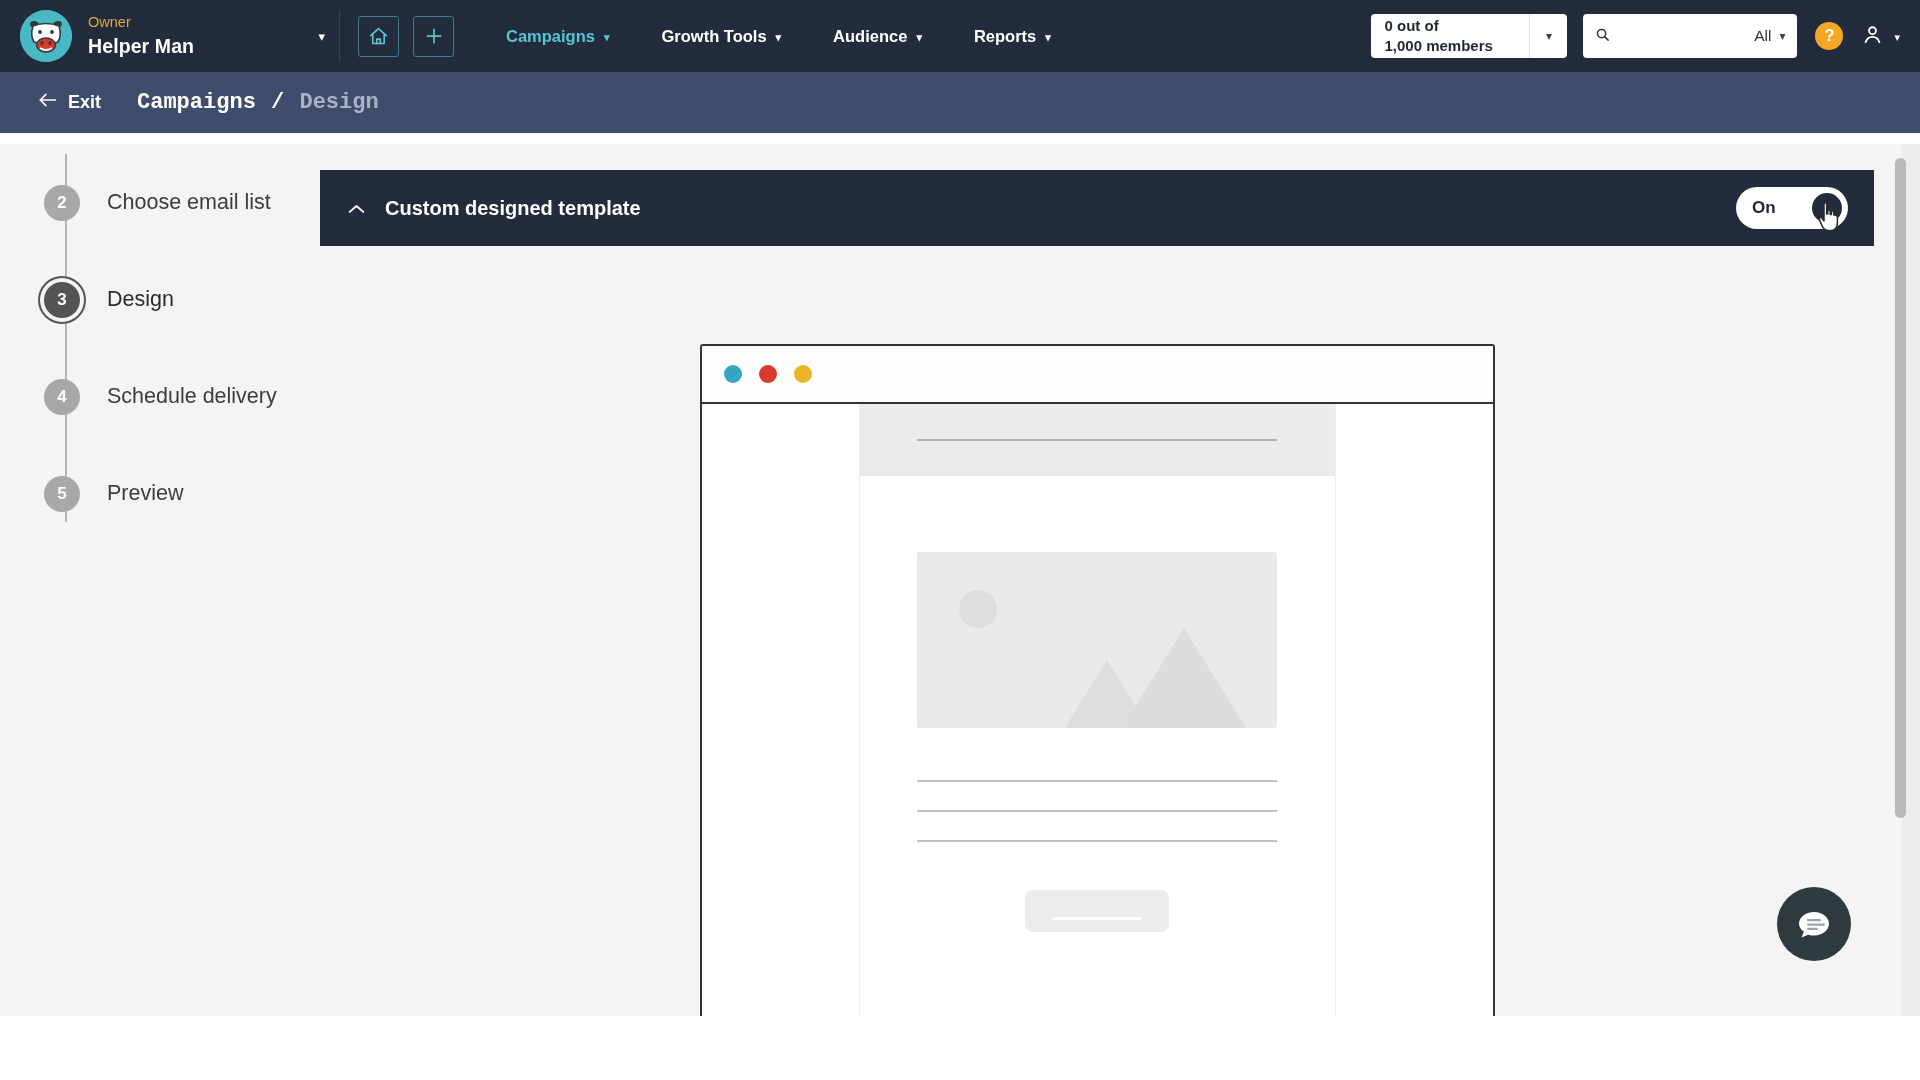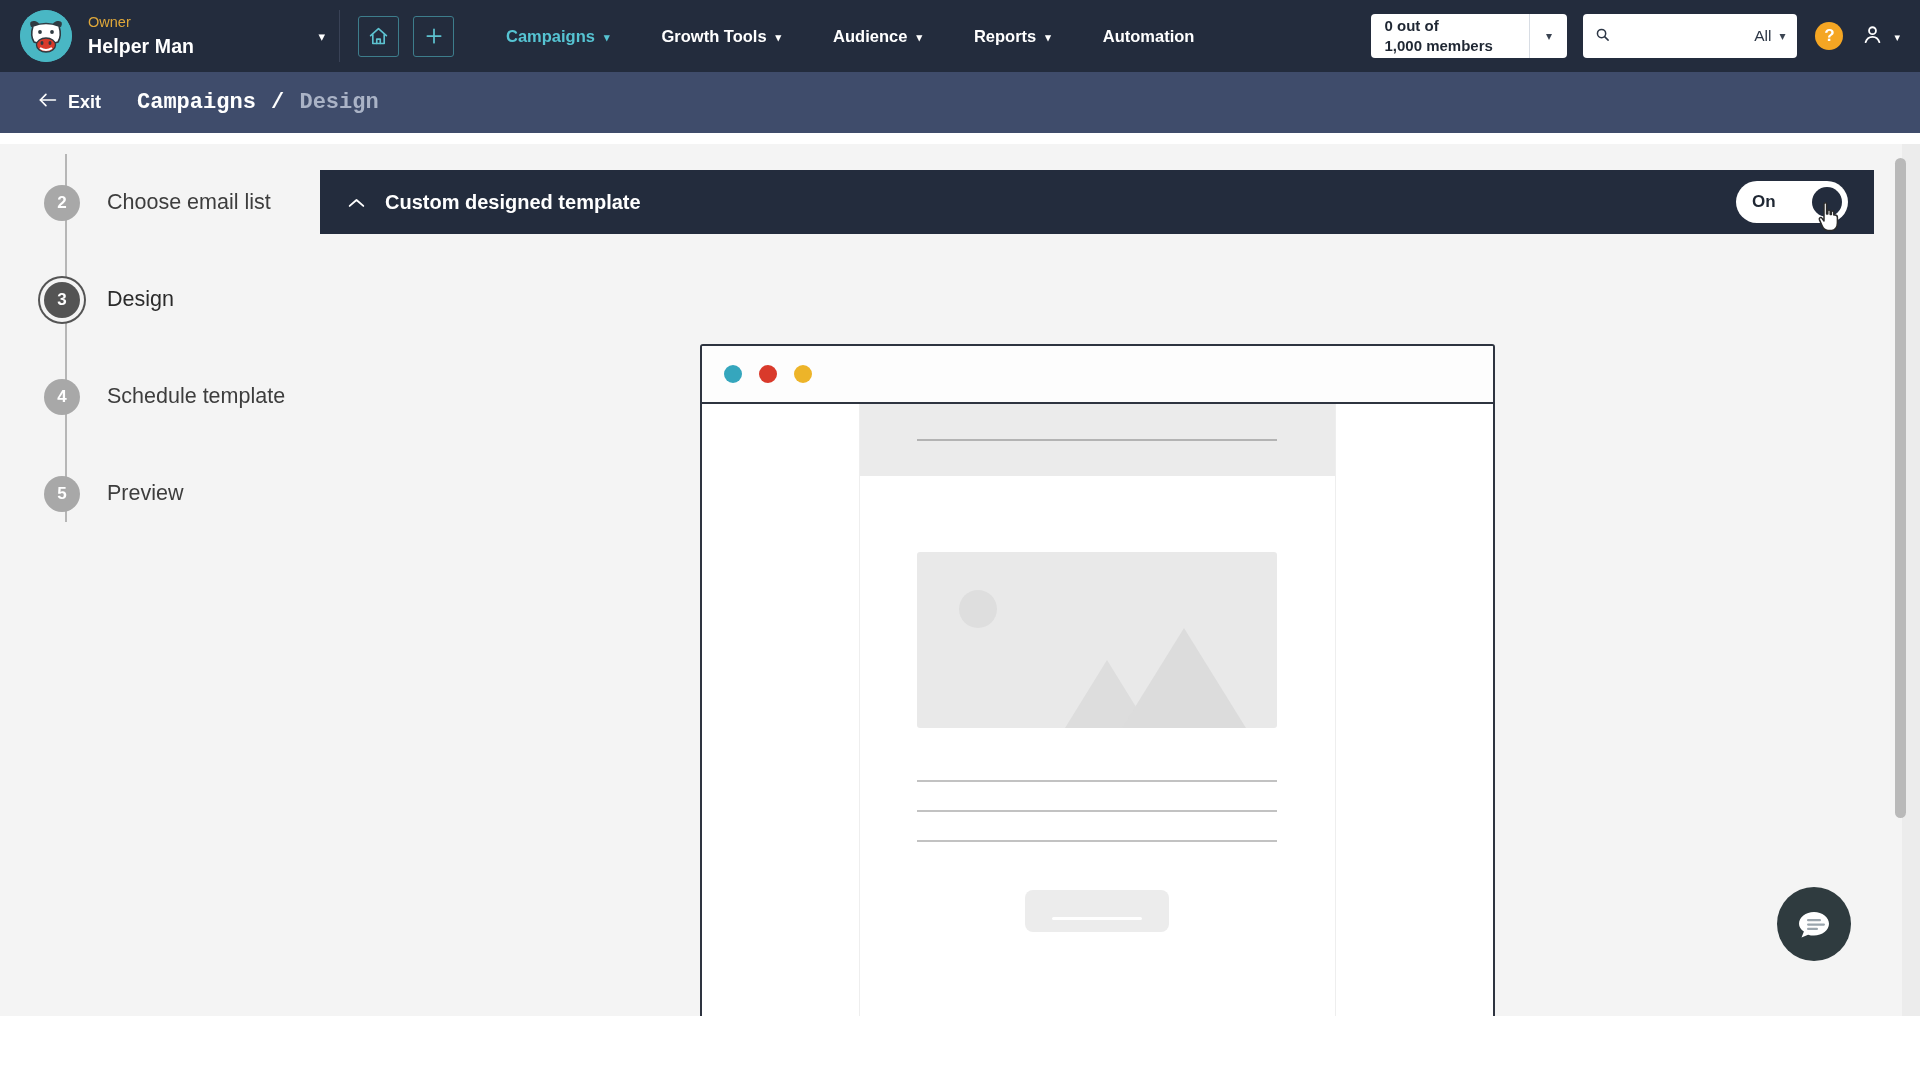--- a/index.html
+++ b/index.html
@@ -114,21 +114,21 @@
     display: flex; align-items: center; justify-content: center;
     position: relative; z-index: 2; flex: 0 0 auto;
   }
   .step.active .step-dot { background: #545454; box-shadow: 0 0 0 4px #f4f4f4, 0 0 0 6px #545454; }
   .step-label { margin-left: 27px; font-size: 21.5px; color: #3d3d3d; }
   .step.active .step-label { color: #2b2b2b; }
 
   .main { flex: 1 1 auto; position: relative; background: #f4f4f4; overflow: hidden; }
 
   .panel-head {
-    position: absolute; top: 26px; left: 0; right: 46px; height: 64px;
+    position: absolute; top: 26px; left: 0; right: 46px; height: 76px;
     background: #232c3d; display: flex; align-items: center;
     padding: 0 26px 0 28px;
   }
   .panel-head .chev { color: #ffffff; font-size: 15px; margin-right: 20px; }
   .panel-title { color: #ffffff; font-size: 20px; font-weight: 700; flex: 1 1 auto; }
   .toggle {
     width: 112px; height: 42px; border-radius: 21px; background: #ffffff;
     display: flex; align-items: center; padding: 0 6px 0 16px; position: relative;
   }
   .toggle-label { font-size: 17px; color: #1f2733; font-weight: 700; }
@@ -272,23 +272,20 @@
         <span class="caret">▾</span>
       </a>
       <a class="nav-link">
         <span>Audience</span>
         <span class="caret">▾</span>
       </a>
       <a class="nav-link">
         <span>Reports</span>
         <span class="caret">▾</span>
       </a>
-      <a class="nav-link">
-        <span>Automation</span>
-      </a>
     </div>
 
     <div class="member-select">
       <div class="member-text">
         <span>0 out of</span>
         <span>1,000 members</span>
       </div>
       <div class="member-caret">▾</div>
     </div>
 
@@ -345,21 +342,21 @@
           <div class="step-label">Choose email list</div>
         </div>
 
         <div class="step active">
           <div class="step-dot">3</div>
           <div class="step-label">Design</div>
         </div>
 
         <div class="step">
           <div class="step-dot">4</div>
-          <div class="step-label">Schedule template</div>
+          <div class="step-label">Schedule delivery</div>
         </div>
 
         <div class="step">
           <div class="step-dot">5</div>
           <div class="step-label">Preview</div>
         </div>
       </div>
     </div>
 
     <div class="main">

